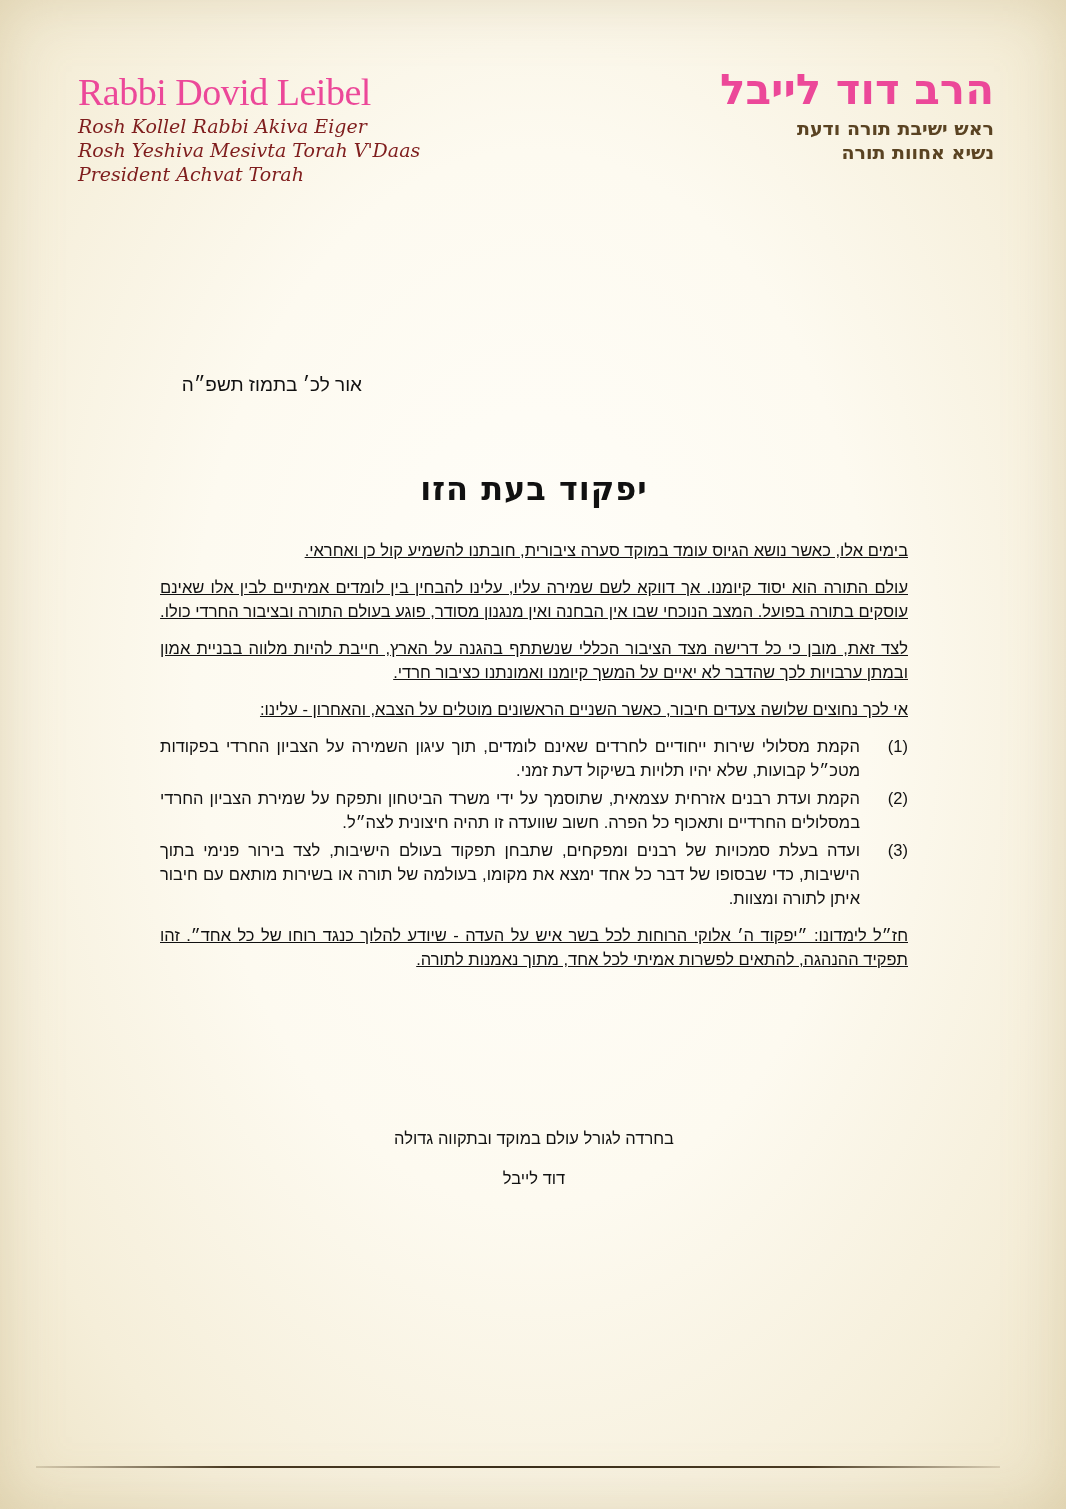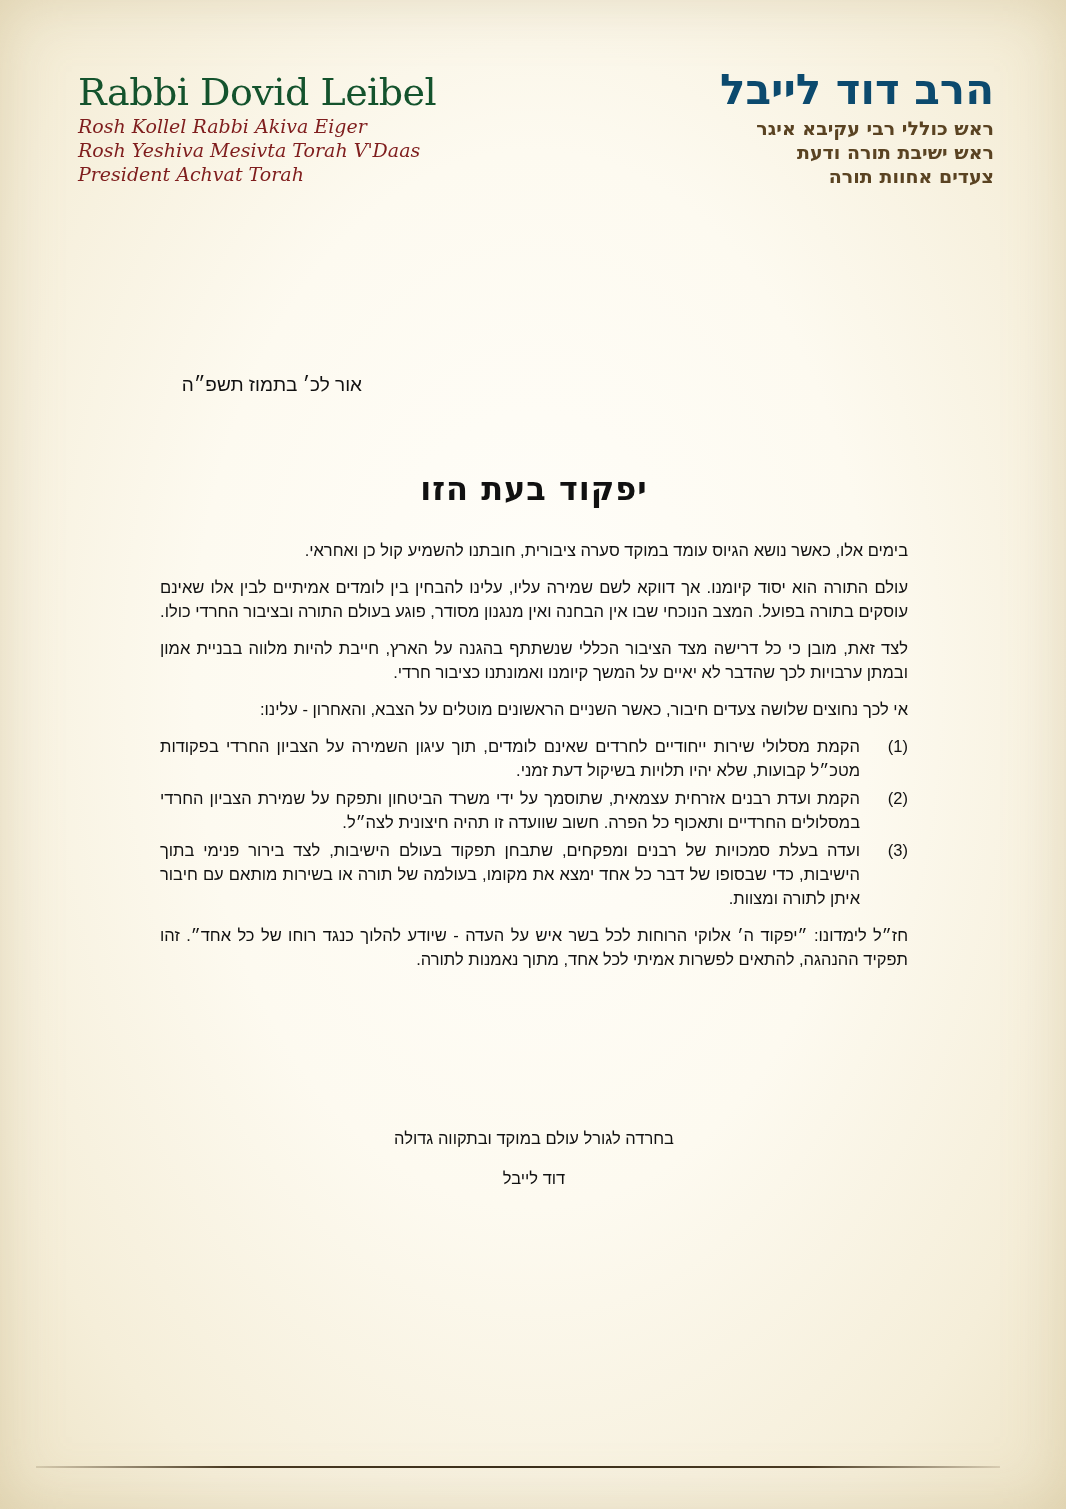--- a/index.html
+++ b/index.html
@@ -27,42 +27,43 @@
       left: 78px;
       top: 70px;
       color: #4a3619;
       font-family: "DejaVu Serif", serif;
       direction: ltr;
     }
     .lh-en .name {
       font-size: 38px;
       line-height: 44px;
       letter-spacing: -0.5px;
-      color: #14532d;
+      color: #ec4899;
+      font-family: Liberation Serif, serif;
     }
     .lh-en .role {
       font-size: 19px;
       line-height: 24px;
       font-style: italic;
       color: #7f1d1d;
     }
     .lh-he {
       position: absolute;
       right: 72px;
       top: 64px;
       direction: rtl;
       text-align: right;
       color: #4a3619;
       font-family: "DejaVu Sans", sans-serif;
     }
     .lh-he .name {
       font-size: 42px;
       line-height: 52px;
       font-weight: bold;
-      color: #0c4a6e;
+      color: #ec4899;
     }
     .lh-he .role {
       font-size: 19px;
       line-height: 24px;
       font-weight: bold;
       color: #5a4322;
     }
     .doc {
       position: absolute;
       left: 160px;
@@ -87,20 +88,21 @@
       font-family: "DejaVu Sans", sans-serif;
     }
     .body {
       top: 538px;
       font-size: 16.5px;
       line-height: 24px;
       text-align: justify;
     }
     .body p {
       margin: 0 0 13px 0;
+      text-decoration: underline;
     }
     .list {
       margin: 0 0 13px 0;
       padding: 0;
       list-style: none;
     }
     .list li {
       display: flex;
       flex-direction: row;
       margin: 0 0 4px 0;
@@ -140,23 +142,22 @@
 
 <div class="lh-en">
   <div class="name">Rabbi Dovid Leibel</div>
   <div class="role">Rosh Kollel Rabbi Akiva Eiger</div>
   <div class="role">Rosh Yeshiva Mesivta Torah V'Daas</div>
   <div class="role">President Achvat Torah</div>
 </div>
 
 <div class="lh-he">
   <div class="name">הרב דוד לייבל</div>
-  <div class="role">ראש כוללי רבי עקיבא איגר</div>
   <div class="role">ראש ישיבת תורה ודעת</div>
-  <div class="role">צעדים אחוות תורה</div>
+  <div class="role">נשיא אחוות תורה</div>
 </div>
 
 <div class="doc date">אור לכ׳ בתמוז תשפ״ה</div>
 
 <div class="doc title">יפקוד בעת הזו</div>
 
 <div class="doc body">
   <p>בימים אלו, כאשר נושא הגיוס עומד במוקד סערה ציבורית, חובתנו להשמיע קול כן ואחראי.</p>
   <p>עולם התורה הוא יסוד קיומנו. אך דווקא לשם שמירה עליו, עלינו להבחין בין לומדים אמיתיים לבין אלו שאינם עוסקים בתורה בפועל. המצב הנוכחי שבו אין הבחנה ואין מנגנון מסודר, פוגע בעולם התורה ובציבור החרדי כולו.</p>
   <p>לצד זאת, מובן כי כל דרישה מצד הציבור הכללי שנשתתף בהגנה על הארץ, חייבת להיות מלווה בבניית אמון ובמתן ערבויות לכך שהדבר לא יאיים על המשך קיומנו ואמונתנו כציבור חרדי.</p>

